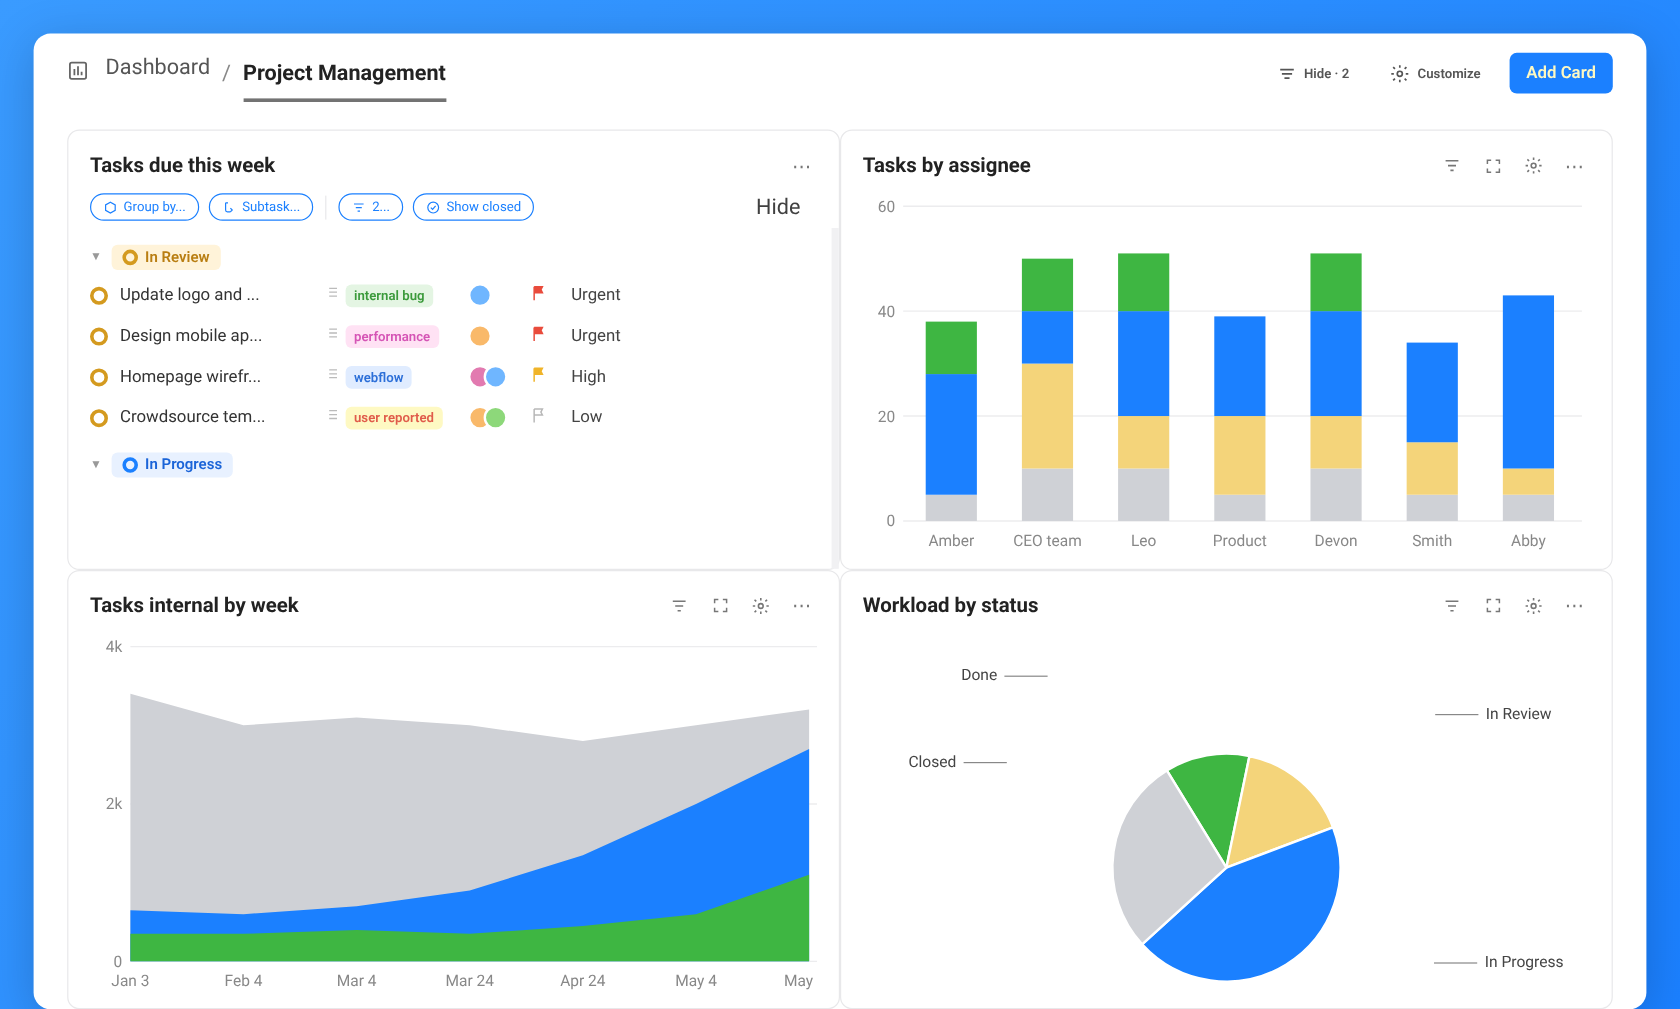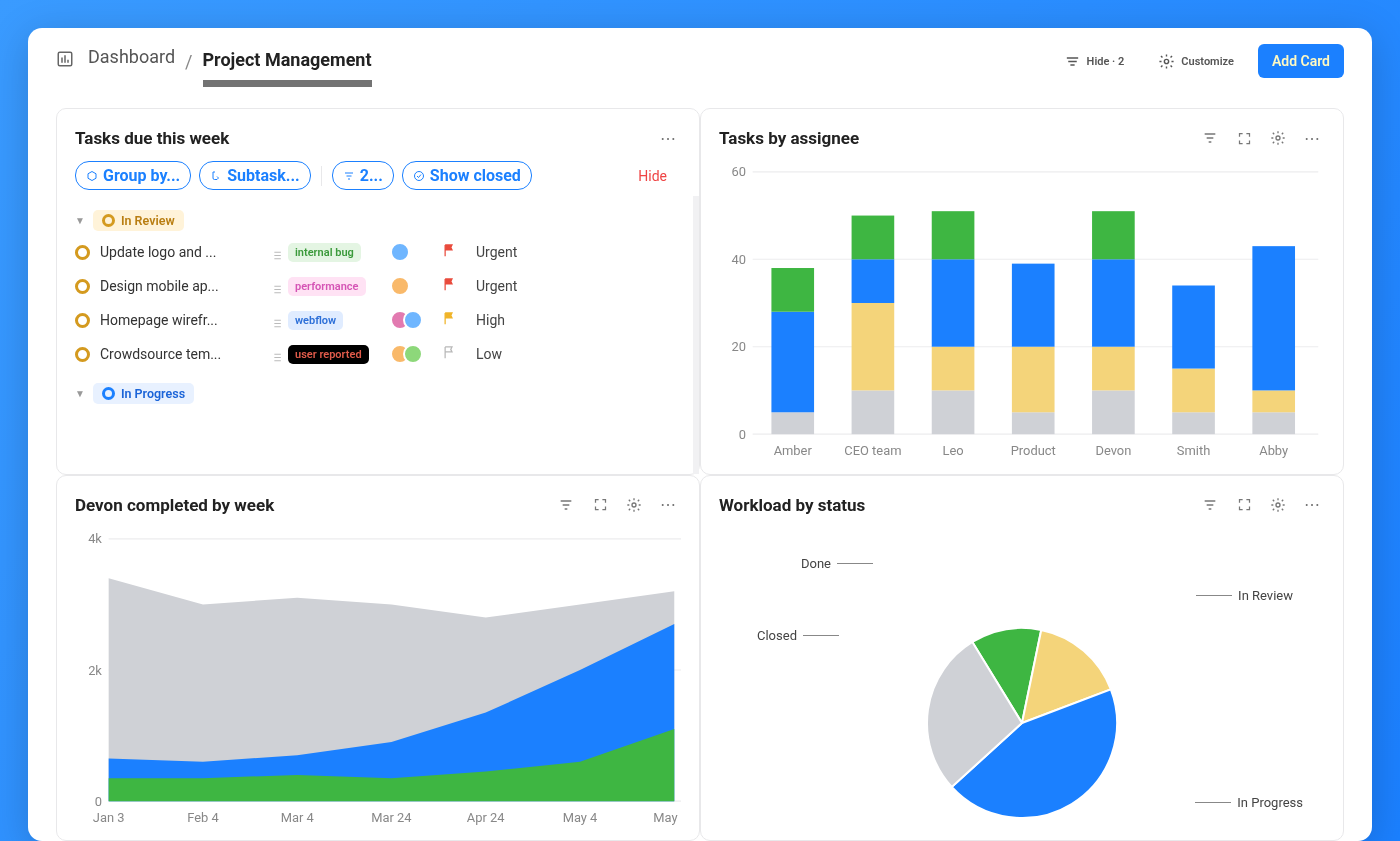--- a/index.html
+++ b/index.html
@@ -1,55 +1,55 @@
 <!DOCTYPE html>
 <html><head>
   <meta charset="utf-8">
   <style>
     *{box-sizing:border-box;margin:0;padding:0;font-family:-apple-system,BlinkMacSystemFont,"Segoe UI",Roboto,Helvetica,Arial,sans-serif}
     body{background:linear-gradient(130deg,#3a9bff 0%,#1b80ff 100%);width:1400px;height:841px;overflow:hidden;padding:28px;padding-bottom:0}
     .app{background:#fff;border-radius:14px;width:100%;height:100%;overflow:hidden;display:flex;flex-direction:column;box-shadow:0 8px 40px rgba(0,0,0,.18)}
     .topbar{display:flex;align-items:center;padding:16px 28px 8px;gap:14px}
     .breadcrumb{display:flex;align-items:center;gap:10px;font-size:18px;color:#555}
     .breadcrumb .sep{color:#888}
-    .breadcrumb .current{font-weight:700;color:#222;border-bottom:7px solid #737373;padding-bottom:10px;margin-bottom:-14px}
+    .breadcrumb .current{font-weight:700;color:#222;border-bottom:3px solid #737373;padding-bottom:10px;margin-bottom:-14px}
     .breadcrumb .root{color:#555;padding-bottom:10px}
     .bc-icon{color:#666}
     .spacer{flex:1}
     .top-btn{display:inline-flex;align-items:center;gap:6px;color:#555;font-size:11px;font-weight:600;cursor:pointer;padding:6px 10px}
     .top-btn svg{stroke:#555}
     .add-card-btn{background:#1b80ff;color:#fef9c3;font-weight:600;font-size:14px;border:none;border-radius:6px;padding:9px 14px;cursor:pointer}
     .grid{flex:1;display:grid;grid-template-columns:1fr 1fr;padding:22px 28px 0;overflow:hidden}
     .card{border:1px solid #e8e8ea;border-radius:10px;background:#fff;display:flex;flex-direction:column;min-height:0}
     .card-head{display:flex;align-items:center;padding:16px 18px 10px;gap:8px}
     .card-head h3{font-size:17px;font-weight:700;color:#222}
     .card-head .spacer{flex:1}
     .icon-btn{width:26px;height:26px;display:inline-flex;align-items:center;justify-content:center;cursor:pointer;color:#777}
     .chip-row{display:flex;align-items:center;gap:8px;padding:0 18px 6px}
-    .chip{border:1px solid #1b80ff;color:#1b80ff;font-size:16px;font-weight:700;border-radius:14px;padding:4px 10px;display:inline-flex;align-items:center;gap:5px;cursor:pointer;white-space:nowrap}
+    .chip{border:1px solid #1b80ff;color:#1b80ff;font-size:11px;font-weight:400;border-radius:14px;padding:4px 10px;display:inline-flex;align-items:center;gap:5px;cursor:pointer;white-space:nowrap}
     .chip svg{stroke:#1b80ff}
     .chip-sep{width:1px;height:20px;background:#e8e8ea;margin:0 2px}
-    .hide-link{color:#ef4444;font-size:14px;margin-left:auto;cursor:pointer;padding-right:14px}
+    .hide-link{color:#404040;font-size:18px;margin-left:auto;cursor:pointer;padding-right:14px}
     .task-body{flex:1;overflow:hidden;border-right:6px solid #f1f1f3;padding:8px 10px 0 18px}
     .group-head{display:flex;align-items:center;gap:8px;font-size:13px;font-weight:600;padding:6px 0 4px}
     .group-head .caret{color:#999;font-size:10px;cursor:pointer}
     .badge{border-radius:5px;padding:3px 9px;font-size:12.5px;font-weight:600;display:inline-flex;align-items:center;gap:6px}
     .badge-inreview{background:#fff3d9;color:#b97e12}
     .badge-inprogress{background:#e8f1ff;color:#1b64d8}
     .dot-rev{width:13px;height:13px;border-radius:50%;border:3px solid #d49a1f;display:inline-block}
     .dot-prog{width:13px;height:13px;border-radius:50%;border:3px solid #1b80ff;display:inline-block}
     .task-row{display:flex;align-items:center;gap:10px;padding:7px 0;font-size:14px;color:#333}
     .task-row .ring{width:15px;height:15px;border-radius:50%;border:3.5px solid #d49a1f;flex:none}
     .task-row .title{width:160px;white-space:nowrap;overflow:hidden;text-overflow:ellipsis}
     .tag{font-size:11px;font-weight:600;border-radius:5px;padding:3px 7px;white-space:nowrap}
     .tag-green{background:#e4f5e3;color:#3b9a3b}
     .tag-purple{background:#ffe2f4;color:#d554b5}
     .tag-blue{background:#e0ecff;color:#2c6fd8}
-    .tag-red{background:#000000;color:#e05b4a}
-    .tagcol{width:110px;display:flex;align-items:flex-end;gap:5px;color:#bbb}
+    .tag-red{background:#fef9c3;color:#e05b4a}
+    .tagcol{width:110px;display:flex;align-items:flex-start;gap:5px;color:#bbb}
     .avcol{width:42px;display:flex}
     .avatar{width:20px;height:20px;border-radius:50%;border:2px solid #fff}
     .av-a{background:#6fb6ff}.av-b{background:#f9b96a}.av-c{background:#e27ab0}.av-d{background:#8dd87a}
     .avcol .avatar+.avatar{margin-left:-7px}
     .flagcol{width:24px}
     .flag-red{color:#e94b3c}.flag-yellow{color:#f0b429}.flag-grey{color:#b8b8b8}
     .prio{font-size:14px;color:#444}
     .chart-body{flex:1;padding:4px 18px 12px;position:relative;min-height:0}
     .axis-lbl{font-size:11.5px;fill:#888}
     .grid-line{stroke:#ececee;stroke-width:1}
@@ -279,21 +279,21 @@
             <rect x="475.2857142857143" y="216.83333333333334" width="38" height="19.166666666666664" fill="#cfd1d6"></rect>
             <rect x="475.2857142857143" y="197.66666666666669" width="38" height="19.166666666666664" fill="#f4d47a"></rect>
             <rect x="475.2857142857143" y="71.16666666666667" width="38" height="126.50000000000001" fill="#1b80ff"></rect>
             <text class="axis-lbl" x="494.2857142857143" y="254" text-anchor="middle">Abby</text>
           </svg>
       </div>
     </div>
 
     <div class="card">
       <div class="card-head">
-        <h3>Devon completed by week</h3>
+        <h3>Tasks internal by week</h3>
         <div class="spacer"></div>
         <span class="icon-btn">
             <svg width="16" height="16" viewBox="0 0 24 24" fill="none" stroke="currentColor" stroke-width="2">
               <path d="M4 6h16M7 12h10M10 18h4"></path>
             </svg>
           </span>
         <span class="icon-btn">
             <svg width="15" height="15" viewBox="0 0 24 24" fill="none" stroke="currentColor" stroke-width="2">
               <path d="M4 9V4h5M20 9V4h-5M4 15v5h5M20 15v5h-5"></path>
             </svg>

